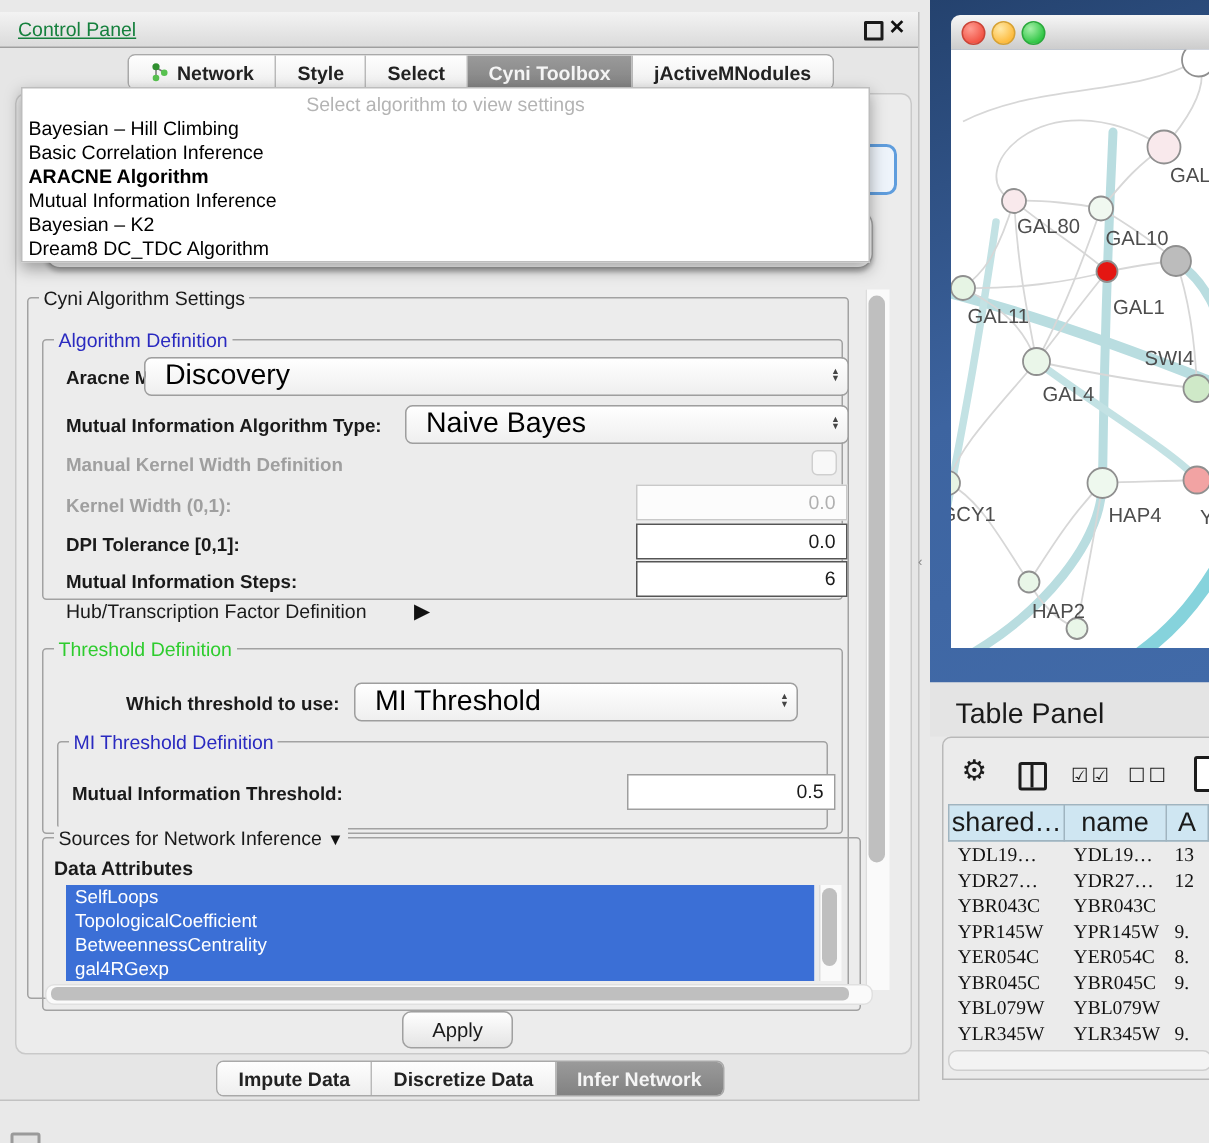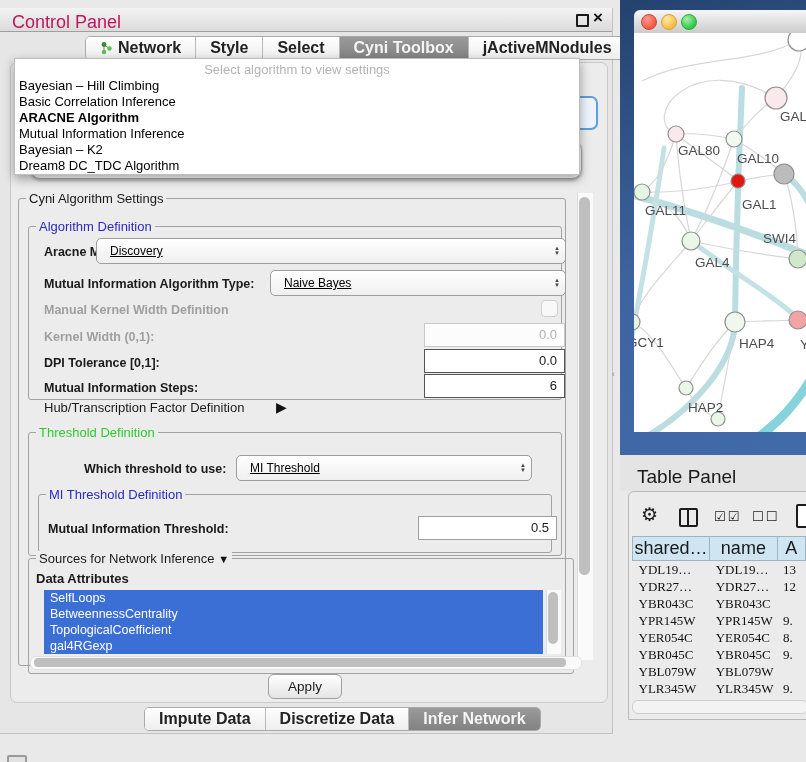--- a/index.html
+++ b/index.html
@@ -2,26 +2,26 @@
 <html><head>
 <meta charset="utf-8">
 <style>
   html,body{margin:0;padding:0;}
   #screen{position:relative;width:806px;height:762px;background:#e9e9e9;overflow:hidden;
           font-family:"Liberation Sans","DejaVu Sans",sans-serif;color:#1a1a1a;}
   .abs{position:absolute;}
   
   .cp-card{left:0;top:8px;width:612px;height:725px;background:#e6e6e6;border-right:1px solid #c2c2c2;border-bottom:1px solid #c2c2c2;}
   .cp-title{left:0;top:8px;width:612px;height:23px;background:linear-gradient(#f3f3f3,#dbdbdb);border-bottom:1px solid #9f9f9f;}
-  .cp-title-text{left:12px;top:12px;font-size:18px;color:#be185d;}
+  .cp-title-text{left:12px;top:12px;font-size:13px;color:#15803d;text-decoration:underline;}
   .float-icon{left:576px;top:14px;width:9px;height:9px;border:2px solid #1a1a1a;border-radius:1px;}
   .close-icon{left:593px;top:8px;font-size:17px;font-weight:900;color:#111;}
   
   .segbar{display:flex;border:1px solid #a9a9a9;border-radius:5px;overflow:hidden;background:#fff;height:22px;}
-  .seg{display:flex;align-items:center;padding:0 14px;font-size:16px;font-weight:600;color:#222;
+  .seg{display:flex;align-items:center;padding:0 14px;font-size:13px;font-weight:600;color:#222;
        background:linear-gradient(#fefefe,#eeeeee);border-right:1px solid #b9b9b9;white-space:nowrap;}
   .seg:last-child{border-right:none;}
   .seg.active{background:linear-gradient(#9a9a9a,#828282);color:#f5f5f5;}
   #top-tabs{left:85px;top:36px;}
   #bottom-tabs{left:144px;top:707px;}
   .inner-panel{left:10px;top:62px;width:596px;height:639px;background:#ececec;border:1px solid #c9c9c9;border-radius:7px;}
   
   .behind-combo-partial{left:30px;top:140px;width:550px;height:37px;background:#fdfdfd;border:1px solid #a6a6a6;border-radius:10px;box-shadow:0 2px 3px rgba(0,0,0,.25);z-index:5;}
   .behind-combo-focus{left:566px;top:96px;width:28px;height:30px;background:#eef4fb;border:2px solid #5f9ddd;border-radius:7px;z-index:6;}
   
@@ -31,21 +31,21 @@
   .dd-item.selected{font-weight:bold;}
   
   .fs{border:1px solid #a2a2a2;border-radius:3px;}
   .legend{position:absolute;font-size:13px;background:#ececec;padding:0 3px;white-space:nowrap;}
   .legend.blue{color:#2a2ac0;}
   .legend.green{color:#2ecc2e;}
   .lbl{position:absolute;font-size:12.5px;font-weight:bold;white-space:nowrap;}
   .lbl.dis{color:#9f9f9f;}
   .plain{font-weight:normal;font-size:13px;}
   .combo{position:absolute;height:24px;background:linear-gradient(#ffffff,#efefef);border:1px solid #9e9e9e;border-radius:5px;display:flex;align-items:center;}
-  .combo-text{flex:1;padding-left:13px;font-size:12px;color:#000;text-decoration:underline;}
+  .combo-text{flex:1;padding-left:13px;font-size:19px;color:#000;}
   .combo-arrows{width:16px;text-align:center;font-size:6px;line-height:5px;color:#444;}
   .field{position:absolute;height:22px;background:#fff;border:1px solid #555;font-size:13px;text-align:right;padding-right:7px;line-height:22px;}
   .field.soft{border:1px solid #9e9e9e;}
   .field.dis{border:1px solid #c9c9c9;background:#fcfcfc;color:#b0b0b0;}
   .checkbox{position:absolute;width:15px;height:15px;border:1px solid #cfcfcf;border-radius:4px;background:#f8f8f8;}
   .tri{color:#111;font-size:11px;}
   
   .attr-list{left:44px;top:590px;width:499px;height:64px;background:#fff;overflow:hidden;}
   .attr-item{height:16px;line-height:16px;font-size:12.5px;color:#fff;background:#3b6fd6;padding-left:6px;}
   .vscroll{background:#fafafa;border-left:1px solid #ddd;}
@@ -176,22 +176,22 @@
   <span class="legend blue" style="left:46px;top:487px;">MI Threshold Definition</span>
   <span class="lbl" style="left:48px;top:522px;">Mutual Information Threshold:</span>
   <div class="field soft" style="left:418px;top:516px;width:130px;">0.5</div>
 
   <div class="abs fs" style="left:28px;top:558px;width:544px;height:114px;"></div>
   <span class="legend" style="left:36px;top:551px;"><span>Sources for Network Inference</span> <span class="tri">▼</span></span>
   <span class="lbl" style="left:36px;top:571px;font-size:13px;">Data Attributes</span>
 
   <div class="abs attr-list" id="attr-list">
       <div class="attr-item">SelfLoops</div>
+      <div class="attr-item">TopologicalCoefficient</div>
       <div class="attr-item">BetweennessCentrality</div>
-      <div class="attr-item">TopologicalCoefficient</div>
       <div class="attr-item">gal4RGexp</div>
     </div>
   <div class="abs vscroll" style="left:546px;top:590px;width:14px;height:64px;"></div>
   <div class="thumb" style="left:548px;top:592px;width:10px;height:52px;"></div>
   <div class="hscroll" style="left:30px;top:656px;width:550px;height:12px;"></div>
   <div class="thumb" style="left:34px;top:658px;width:532px;height:9px;border-radius:4px;"></div>
 
   <div class="abs apply-btn">Apply</div>
 
   <div class="abs segbar" id="bottom-tabs">

